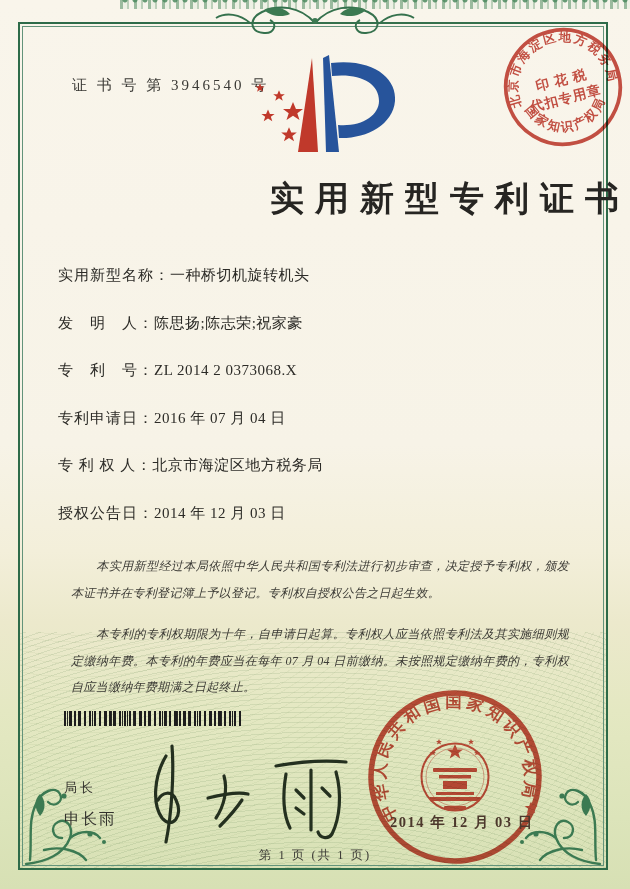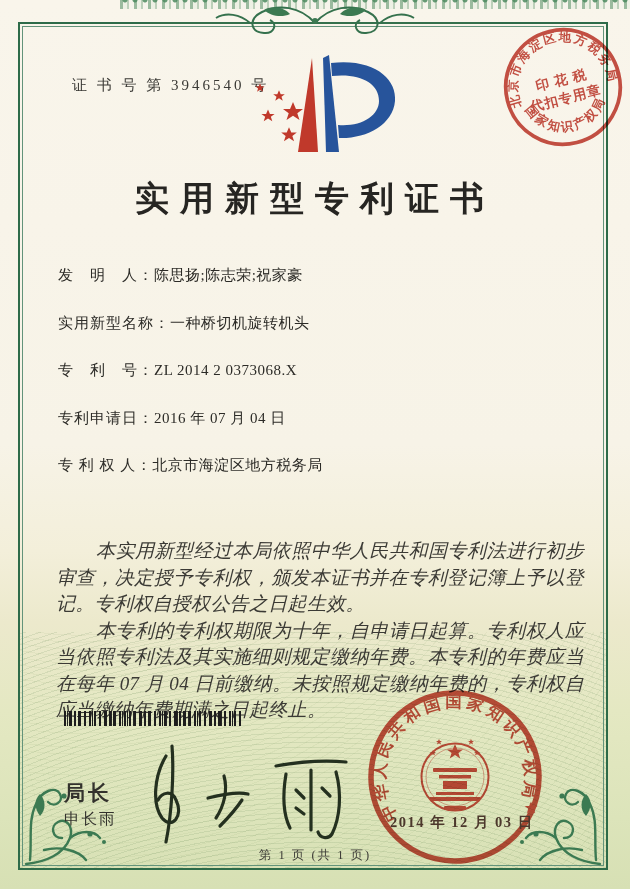--- a/index.html
+++ b/index.html
@@ -28,39 +28,39 @@
   }
   .frame-outer{position:absolute;left:18px;top:22px;right:22px;bottom:19px;border:2px solid #2e6b49;z-index:2;}
   .frame-inner{position:absolute;inset:2px;border:1px solid #63937a;}
   .garland{position:absolute;top:2px;left:50%;transform:translateX(-50%);z-index:3;}
   .corner{position:absolute;bottom:21px;z-index:3;}
   .corner.bl{left:20px;}
   .corner.br{right:24px;transform:scaleX(-1);}
   .cert-no{position:absolute;left:72px;top:76px;font-size:15px;letter-spacing:3px;color:#3a3935;z-index:4;}
   .logo{position:absolute;left:238px;top:50px;z-index:4;}
   .title{
-    position:absolute;left:0;right:0;top:176px;text-align:center;z-index:4;
+    position:absolute;left:0;right:0;top:176px;text-align:right;z-index:4;
     font-size:34px;font-weight:700;letter-spacing:11px;color:#262522;
   }
   .fields{position:absolute;left:58px;top:266px;right:40px;z-index:4;}
   .frow{height:47.5px;font-size:15px;color:#2c2b27;letter-spacing:.5px;white-space:nowrap;}
   .flabel{letter-spacing:1px;}
   .paras{position:absolute;left:56px;right:46px;top:538px;z-index:4;}
   .paras p{
-    margin:0;font-size:19px;line-height:26.5px;color:#3b3a35;
+    margin:15px;font-size:12px;line-height:26.5px;color:#3b3a35;
     text-align:justify;text-indent:2.1em;font-style:italic;letter-spacing:.3px;
   }
   .barcode{
     position:absolute;left:64px;top:711px;width:178px;height:15px;z-index:4;
     background:
       repeating-linear-gradient(90deg,#1d1d1d 0 2px,transparent 2px 5px),
       repeating-linear-gradient(90deg,#1d1d1d 0 1px,transparent 1px 7px),
       repeating-linear-gradient(90deg,transparent 0 3px,rgba(29,29,29,.95) 3px 4px,transparent 4px 11px);
   }
-  .sig-title{position:absolute;left:64px;top:779px;font-size:21px;letter-spacing:3px;color:#33322d;z-index:4;font-weight:bold;}
+  .sig-title{position:absolute;left:64px;top:779px;font-size:13px;letter-spacing:3px;color:#33322d;z-index:4;}
   .sig-name{position:absolute;left:64px;top:809px;font-size:15.5px;letter-spacing:2px;color:#33322d;z-index:4;}
   .sig-script{position:absolute;left:128px;top:742px;z-index:5;}
   .seal{mix-blend-mode:multiply;opacity:.88;}
   .tax-stamp{position:absolute;left:498px;top:22px;transform:rotate(-14deg);z-index:5;}
   .office-seal{position:absolute;left:360px;top:682px;z-index:5;}
   .issue-date{
     position:absolute;left:390px;top:813px;z-index:6;
     font-size:14.5px;letter-spacing:1.5px;color:#4c382c;font-weight:600;
   }
   .footer{
@@ -152,25 +152,26 @@
   <text font-size="12" letter-spacing="2" fill="#bf3a2e" font-weight="bold">
     <textPath href="#arcB" startOffset="1">国家知识产权局</textPath>
   </text>
   <text x="62.5" y="60" text-anchor="middle" font-size="13" letter-spacing="1" fill="#bf3a2e" font-weight="bold">印 花 税</text>
   <text x="62.5" y="78" text-anchor="middle" font-size="13" letter-spacing="1" fill="#bf3a2e" font-weight="bold">代扣专用章</text>
 </svg>
 
 <div class="title">实用新型专利证书</div>
 
 <div class="fields">
+  <div class="frow"><span class="flabel">实用新型名称：</span><span>一种桥切机旋转机头</span></div>
   <div class="frow"><span class="flabel">发　明　人：</span><span>陈思扬;陈志荣;祝家豪</span></div>
-  <div class="frow"><span class="flabel">实用新型名称：</span><span>一种桥切机旋转机头</span></div>
   <div class="frow"><span class="flabel">专　利　号：</span><span>ZL 2014 2 0373068.X</span></div>
   <div class="frow"><span class="flabel">专利申请日：</span><span>2016 年 07 月 04 日</span></div>
   <div class="frow"><span class="flabel">专 利 权 人：</span><span>北京市海淀区地方税务局</span></div>
+  <div class="frow"><span class="flabel">授权公告日：</span><span>2014 年 12 月 03 日</span></div>
 </div>
 
 <div class="paras">
   <p>本实用新型经过本局依照中华人民共和国专利法进行初步审查，决定授予专利权，颁发本证书并在专利登记簿上予以登记。专利权自授权公告之日起生效。</p>
   <p>本专利的专利权期限为十年，自申请日起算。专利权人应当依照专利法及其实施细则规定缴纳年费。本专利的年费应当在每年 07 月 04 日前缴纳。未按照规定缴纳年费的，专利权自应当缴纳年费期满之日起终止。</p>
 </div>
 
 <div class="barcode"></div>
 
 <div class="sig-title">局长</div>

